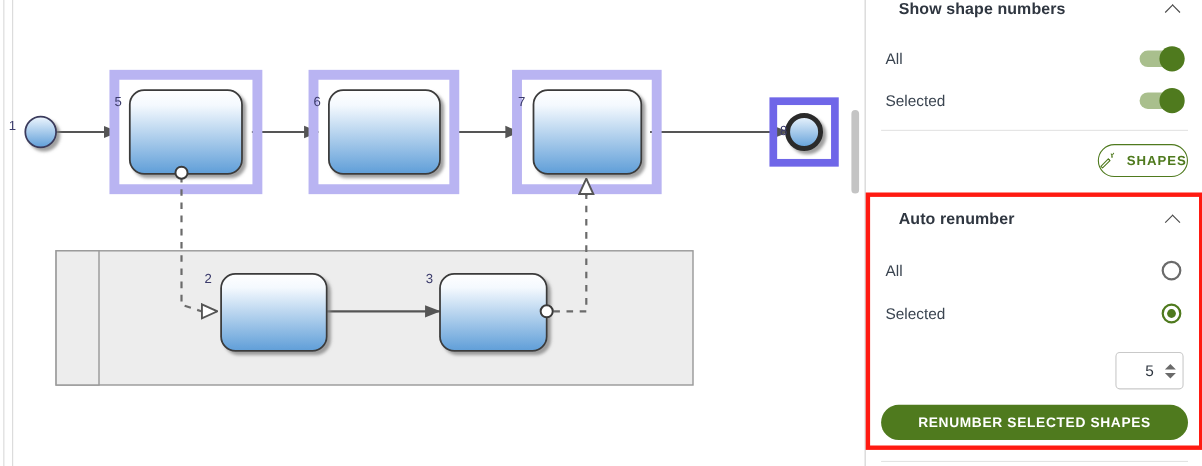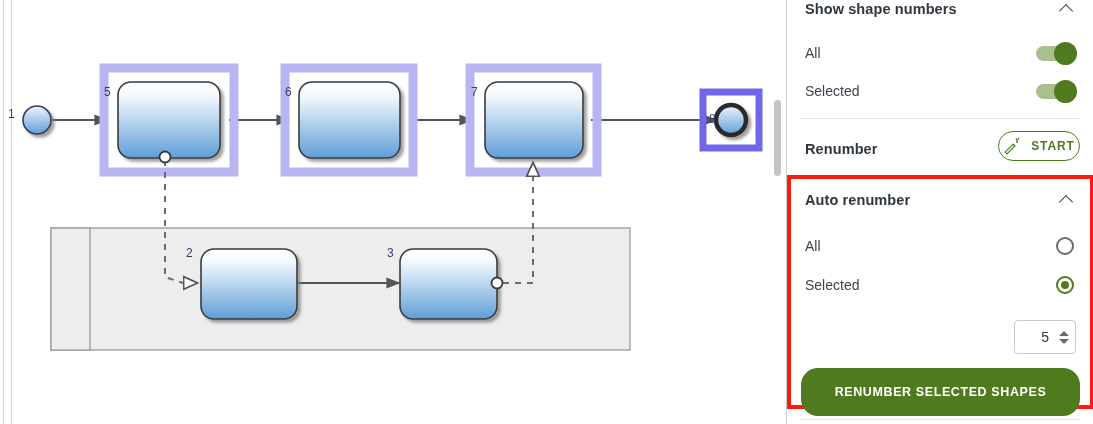--- a/index.html
+++ b/index.html
@@ -46,20 +46,21 @@
     background: #c4c4c4; border-radius: 4px;
   }
   .sec-header {
     position: absolute; left: 0; width: 307px;
     display: flex; align-items: center;
     padding: 0 20px 0 18px;
   }
   .sec-title {
     font-size: 14.5px; font-weight: bold; color: #2f3640;
     letter-spacing: .1px;
+    margin-left: 12px;
   }
   .chev {
     margin-left: auto; width: 14px; height: 14px;
     position: relative;
   }
   .chev::before {
     content: ""; position: absolute; left: 1px; top: 4px;
     width: 9px; height: 9px;
     border-left: 1.6px solid #4a4a4a;
     border-top: 1.6px solid #4a4a4a;
@@ -143,21 +144,21 @@
     display: flex; flex-direction: column;
     align-items: center; justify-content: center; gap: 3px;
     padding-right: 5px;
   }
   .spin .arrows i { display:block; width: 0; height: 0; }
   .spin .arrows i.up { border-left: 5px solid transparent; border-right: 5px solid transparent; border-bottom: 5px solid #6a6a6a; }
   .spin .arrows i.dn { border-left: 5px solid transparent; border-right: 5px solid transparent; border-top: 5px solid #6a6a6a; }
 
   .primary-btn {
     position: absolute;
-    height: 48px;
+    height: 32px;
     border: none; border-radius: 17px;
     background: #4f7a1e; color: #fff;
     font-family: "Liberation Sans", sans-serif;
     font-size: 12.5px; font-weight: bold; letter-spacing: .6px;
     cursor: pointer;
   }
 </style>
 </head>
 <body>
 
@@ -277,31 +278,28 @@
 
     <div class="row" style="top:76px;">
       <span class="row-label">Selected</span>
       <span class="toggle">
           <span class="knob"></span>
         </span>
     </div>
 
     <div class="divider" style="top:118px;"></div>
 
-    <div class="sec-header" style="top:138px; height:22px;">
-      <span class="sec-title">Renumber</span>
-    </div>
     <div class="start-btn" style="left:211px; top:131px; width:82px; height:30px;">
       <svg class="wand" viewBox="0 0 20 20">
         <path d="M2.4,16.8 L11.2,8.0 L13.2,10.0 L4.4,18.8 Z" fill="#ffffff" stroke="#4f7a1e" stroke-width="1.3" stroke-linejoin="round"></path>
         <path d="M11.2,8.0 L13.2,10.0" stroke="#4f7a1e" stroke-width="1.2"></path>
         <path d="M14.6,2.0 L15.6,4.2 M17.6,1.2 L16.3,3.0" stroke="#4f7a1e" stroke-width="1.2" stroke-linecap="round"></path>
         <path d="M15.2,5.6 l0.9,0 M15.6,5.1 l0,0.9" stroke="#4f7a1e" stroke-width="1.1" stroke-linecap="round"></path>
       </svg>
-      <span>START</span>
+      <span>SHAPES</span>
     </div>
 
     <div class="redbox" style="left:0px; top:175px; width:307px; height:234px;"></div>
 
     <div class="sec-header" style="top:189px; height:22px;">
       <span class="sec-title">Auto renumber</span>
       <span class="chev"></span>
     </div>
 
     <div class="row" style="top:231px;">

